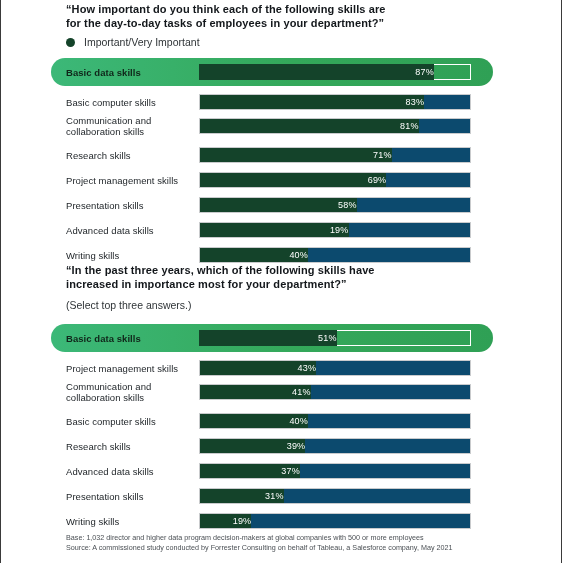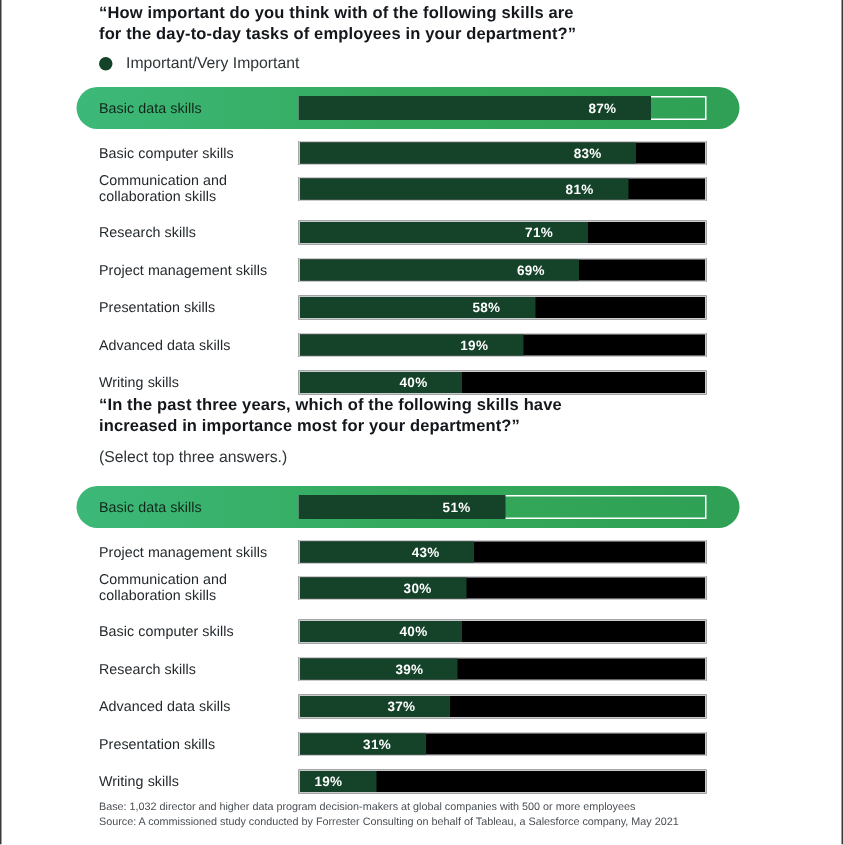--- a/index.html
+++ b/index.html
@@ -98,29 +98,29 @@
     top: 0;
     width: 125px;
     height: 28px;
     display: flex;
     align-items: center;
     font-size: 9.5px;
     line-height: 11px;
     color: #23282c;
     letter-spacing: 0.05px;
   }
-  .row.highlight .row-label { color: #10261a; }
+  .row.highlight .row-label { color: #10261a; font-weight: bold; }
 
   .track {
     position: absolute;
     left: 198px;
     top: 6px;
     width: 272px;
     height: 16px;
-    background: #000000;
+    background: #0c4a6e;
     border: 1px solid #c9cbcd;
     box-sizing: border-box;
   }
   .row.highlight .track {
     background: transparent;
     border: 1px solid #ffffff;
   }
   .fill {
     position: absolute;
     left: 0;
@@ -131,23 +131,23 @@
     display: flex;
     align-items: center;
     justify-content: flex-end;
   }
   .row.highlight .fill {
     margin: -1px 0 0 -1px;
     height: calc(100% + 2px);
   }
   .fill .value {
     font-size: 9px;
-    font-weight: bold;
+    font-weight: normal;
     color: #ffffff;
-    padding-right: 23px;
+    padding-right: 0;
     white-space: nowrap;
     letter-spacing: 0.2px;
   }
 
   
   .footnote {
     position: absolute;
     left: 65px;
     width: 450px;
     font-size: 7.2px;
@@ -156,21 +156,21 @@
   }
   .footnote div { white-space: nowrap; }
 </style>
 </head>
 <body>
 
 <div class="page">
   <div class="inner">
 
     <div class="question" style="top:2px;">
-      <div>“How important do you think with of the following skills are</div>
+      <div>“How important do you think each of the following skills are</div>
       <div>for the day-to-day tasks of employees in your department?”</div>
     </div>
 
     <div class="legend" style="top:36px;">
       <span class="legend-dot"></span>
       <span class="legend-label">Important/Very Important</span>
     </div>
 
     <div class="chart" id="chart-1" style="top:58px;">
         <div class="row highlight" style="top: 0px;">
@@ -262,21 +262,21 @@
           <div class="track">
             <div class="fill" style="width: 43%;">
               <span class="value">43%</span>
             </div>
           </div>
         </div>
         <div class="row" style="top: 54px;">
           <div class="row-label">Communication and<br>collaboration skills</div>
           <div class="track">
             <div class="fill" style="width: 41%;">
-              <span class="value">30%</span>
+              <span class="value">41%</span>
             </div>
           </div>
         </div>
         <div class="row" style="top: 83px;">
           <div class="row-label">Basic computer skills</div>
           <div class="track">
             <div class="fill" style="width: 40%;">
               <span class="value">40%</span>
             </div>
           </div>

